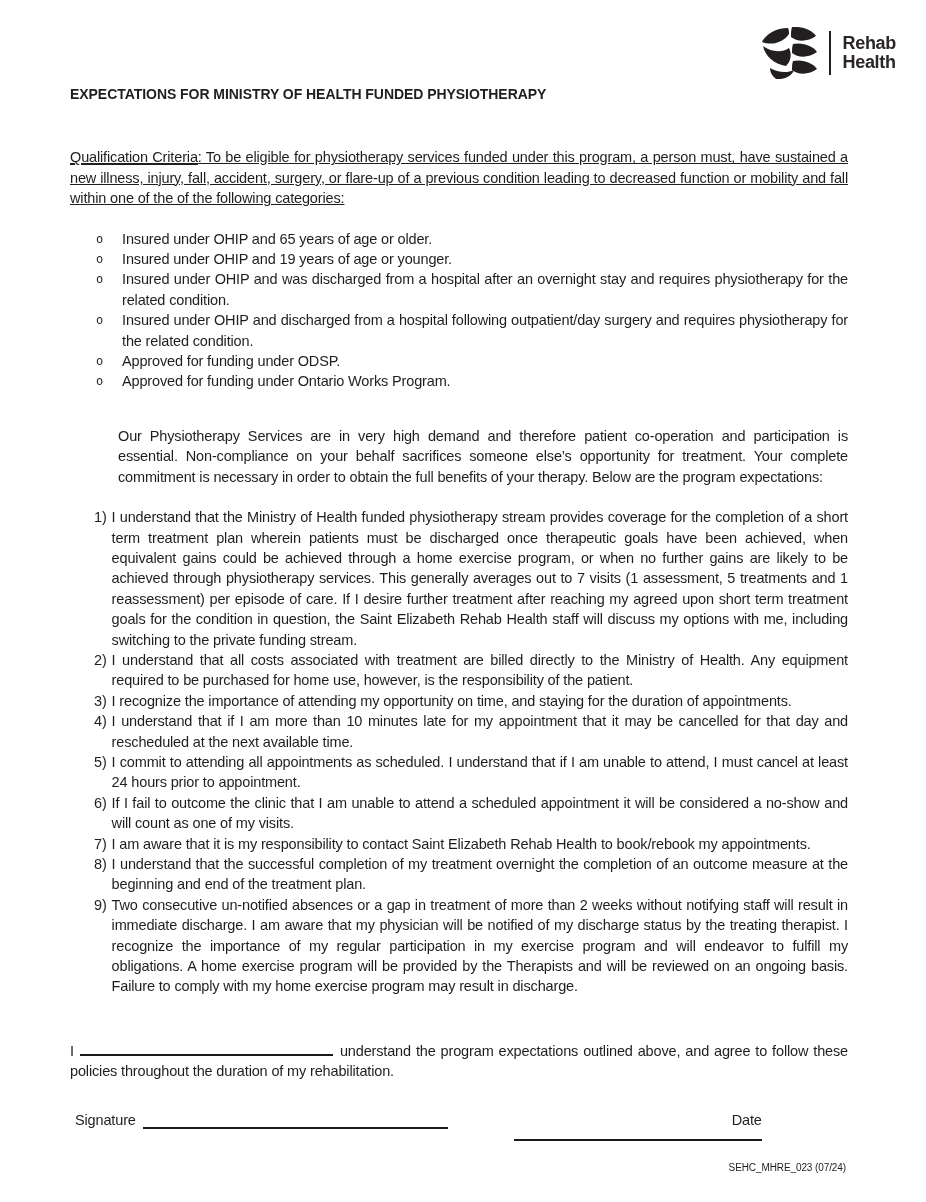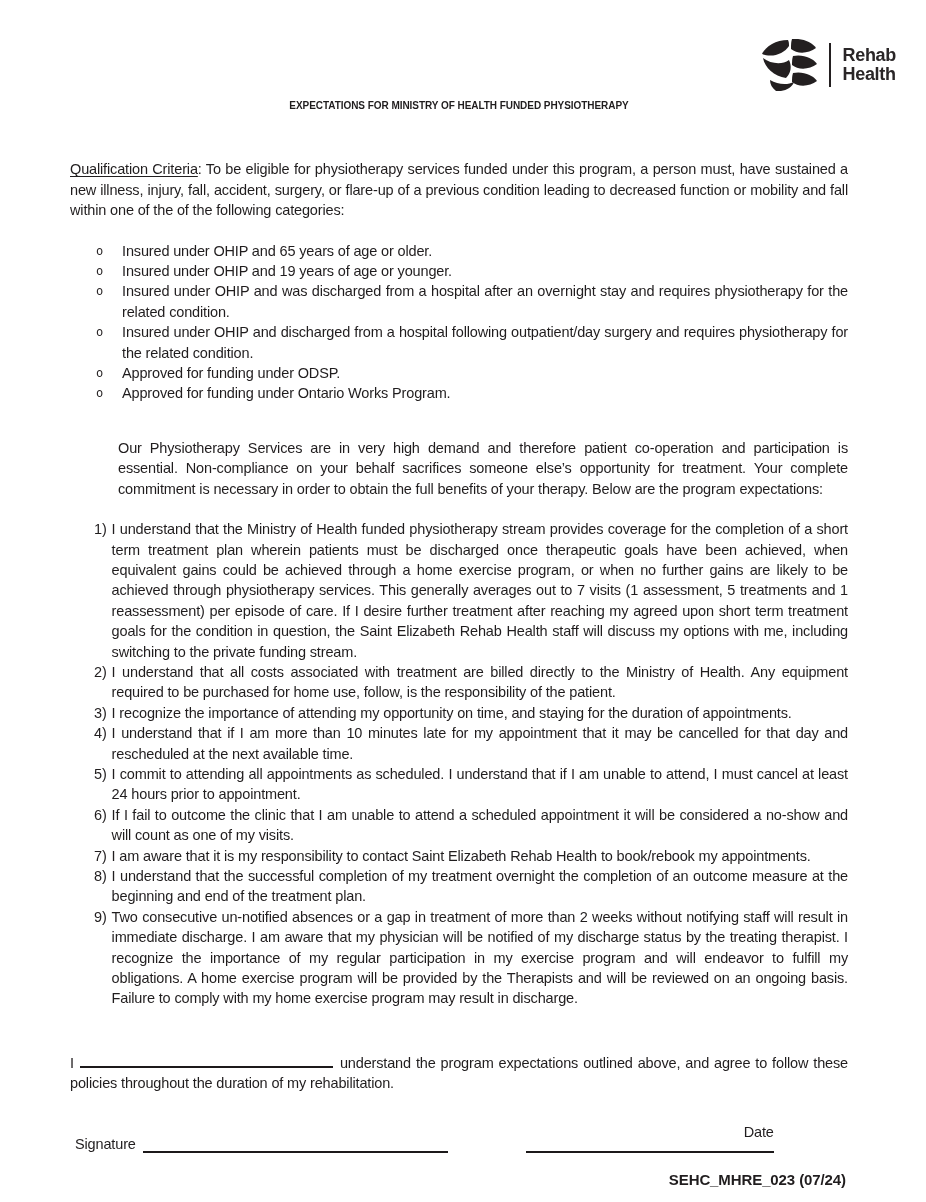--- a/index.html
+++ b/index.html
@@ -7,53 +7,53 @@
        font-family:"Liberation Sans",sans-serif;color:#201d1e;}
   .page{position:relative;width:926px;height:1202px;box-sizing:border-box;
         padding:0 78px 0 70px;font-size:14.5px;line-height:20.4px;letter-spacing:-0.15px;}
 
   
   .logo{position:absolute;top:27px;right:30px;display:flex;align-items:center;gap:11px;}
   .logo svg{display:block;}
   .logo-divider{width:2px;height:44px;background:#231f20;}
   .brand{font-size:18px;line-height:19.5px;font-weight:600;letter-spacing:-0.3px;color:#2a2627;}
 
-  .title{margin:12px;padding-top:84px;text-align:center;font-weight:bold;font-size:10px;
+  .title{margin:0;padding-top:84px;font-weight:bold;font-size:14px;
          letter-spacing:-0.05px;}
 
   .para{text-align:justify;margin:0;}
-  .para-qual{margin-top:43px;}
+  .para-qual{margin-top:43px;text-decoration:underline;}
   .qual-label{text-decoration:underline;text-underline-offset:2px;}
 
   .bullets{margin-top:20px;}
   .bullet-row{display:flex;padding-left:26px;}
   .bullet-marker{flex:0 0 26px;font-family:"DejaVu Sans Mono",monospace;font-size:12px;
                  line-height:20.4px;color:#2a2627;}
   .bullet-text{flex:1;text-align:justify;}
 
   .para-program{margin-top:34px;margin-left:48px;}
 
   .numlist{margin-top:20px;}
   .num-row{display:flex;padding-left:24px;}
   .num{flex:0 0 auto;margin-right:5px;}
   .num-text{flex:1;text-align:justify;}
 
   .ack{margin-top:44px;text-align:justify;}
   .blank-line{display:inline-block;width:253px;height:12px;border-bottom:2px solid #1c191a;
               margin:0 7px 0 6px;}
 
-  .sig-row{position:absolute;left:75px;right:78px;top:1112px;display:flex;align-items:flex-end;gap:12px;}
+  .sig-row{position:absolute;left:75px;right:78px;top:1112px;display:flex;align-items:flex-start;}
   .sig-group{display:flex;align-items:flex-end;gap:7px;}
   .sig-group.date-group{margin-left:66px;flex-direction:column;}
   .sig-label{line-height:17px;}
   .sig-line{display:inline-block;height:3px;border-bottom:2px solid #1c191a;}
   .sig-line.signature{width:305px;}
   .sig-line.date{width:248px;}
 
-  .footer-code{position:absolute;right:80px;top:1158px;font-size:15px;font-weight:bold;
+  .footer-code{position:absolute;right:80px;top:1158px;font-size:10px;font-weight:normal;
                letter-spacing:-0.1px;}
 </style>
 </head>
 <body>
 
 <div class="page">
 
   <div class="logo">
     <svg width="56" height="52" viewBox="0 0 56 52" fill="#231f20" aria-hidden="true">
       <path d="M26 1 C14 1 4 7 0 15 C10 19 22 15 27 7 C27 5 27 3 26 1 Z"></path>
@@ -103,21 +103,21 @@
 
   <p class="para para-program">Our Physiotherapy Services are in very high demand and therefore patient co-operation and participation is essential. Non-compliance on your behalf sacrifices someone else’s opportunity for treatment. Your complete commitment is necessary in order to obtain the full benefits of your therapy. Below are the program expectations:</p>
 
   <div class="numlist">
     <div class="num-row">
       <span class="num">1)</span>
       <span class="num-text">I understand that the Ministry of Health funded physiotherapy stream provides coverage for the completion of a short term treatment plan wherein patients must be discharged once therapeutic goals have been achieved, when equivalent gains could be achieved through a home exercise program, or when no further gains are likely to be achieved through physiotherapy services. This generally averages out to 7 visits (1 assessment, 5 treatments and 1 reassessment) per episode of care. If I desire further treatment after reaching my agreed upon short term treatment goals for the condition in question, the Saint Elizabeth Rehab Health staff will discuss my options with me, including switching to the private funding stream.</span>
     </div>
     <div class="num-row">
       <span class="num">2)</span>
-      <span class="num-text">I understand that all costs associated with treatment are billed directly to the Ministry of Health. Any equipment required to be purchased for home use, follow, is the responsibility of the patient.</span>
+      <span class="num-text">I understand that all costs associated with treatment are billed directly to the Ministry of Health. Any equipment required to be purchased for home use, however, is the responsibility of the patient.</span>
     </div>
     <div class="num-row">
       <span class="num">3)</span>
       <span class="num-text">I recognize the importance of attending my opportunity on time, and staying for the duration of appointments.</span>
     </div>
     <div class="num-row">
       <span class="num">4)</span>
       <span class="num-text">I understand that if I am more than 10 minutes late for my appointment that it may be cancelled for that day and rescheduled at the next available time.</span>
     </div>
     <div class="num-row">

